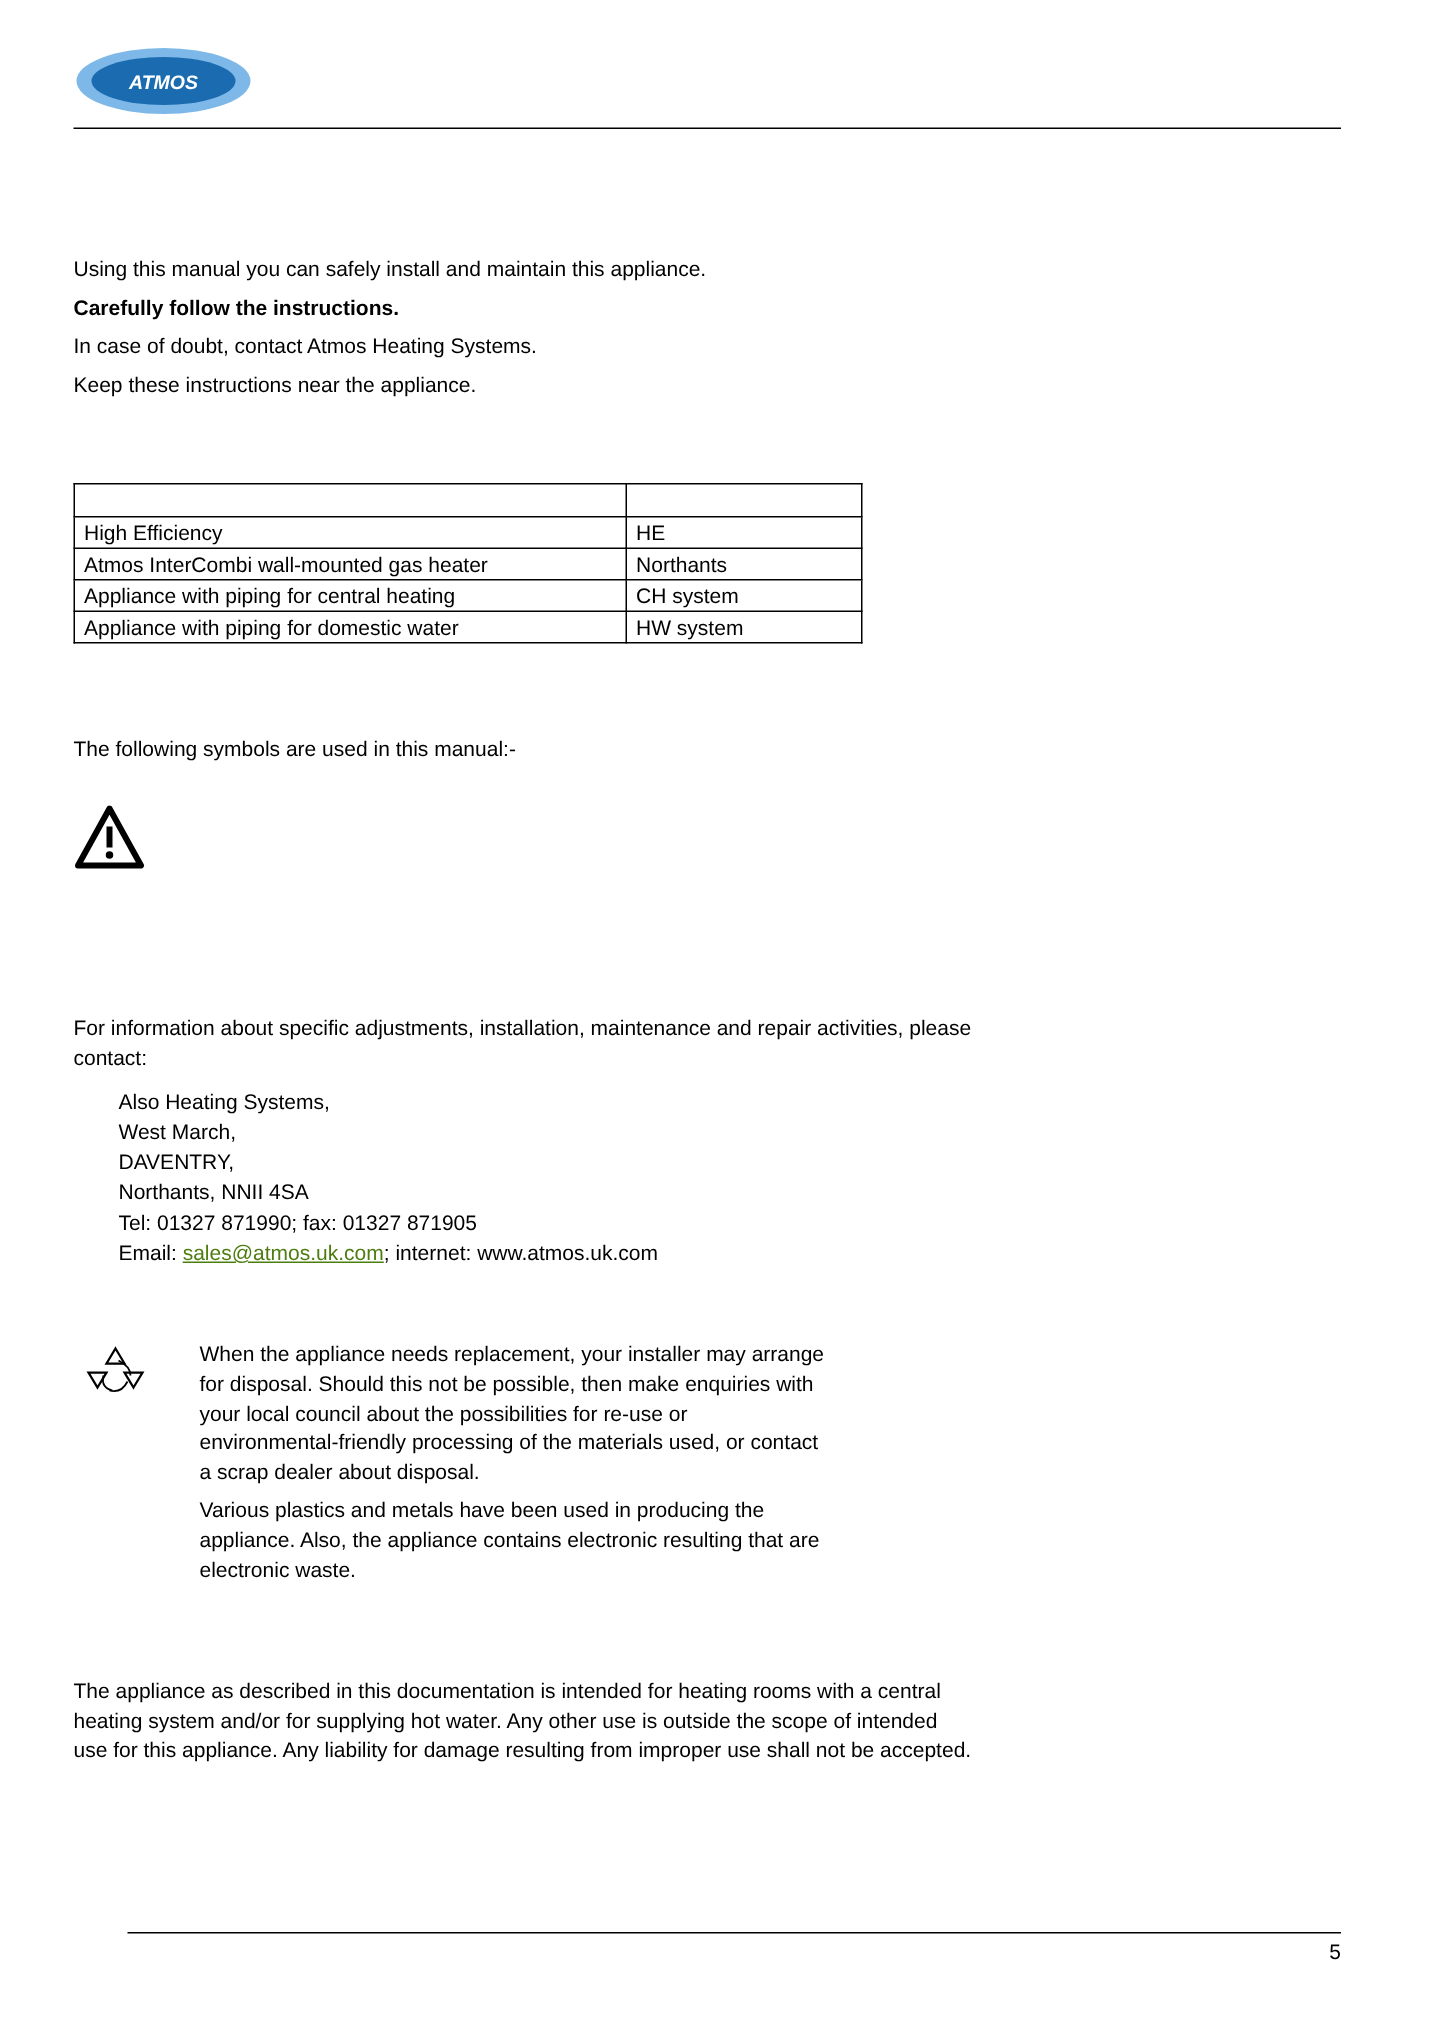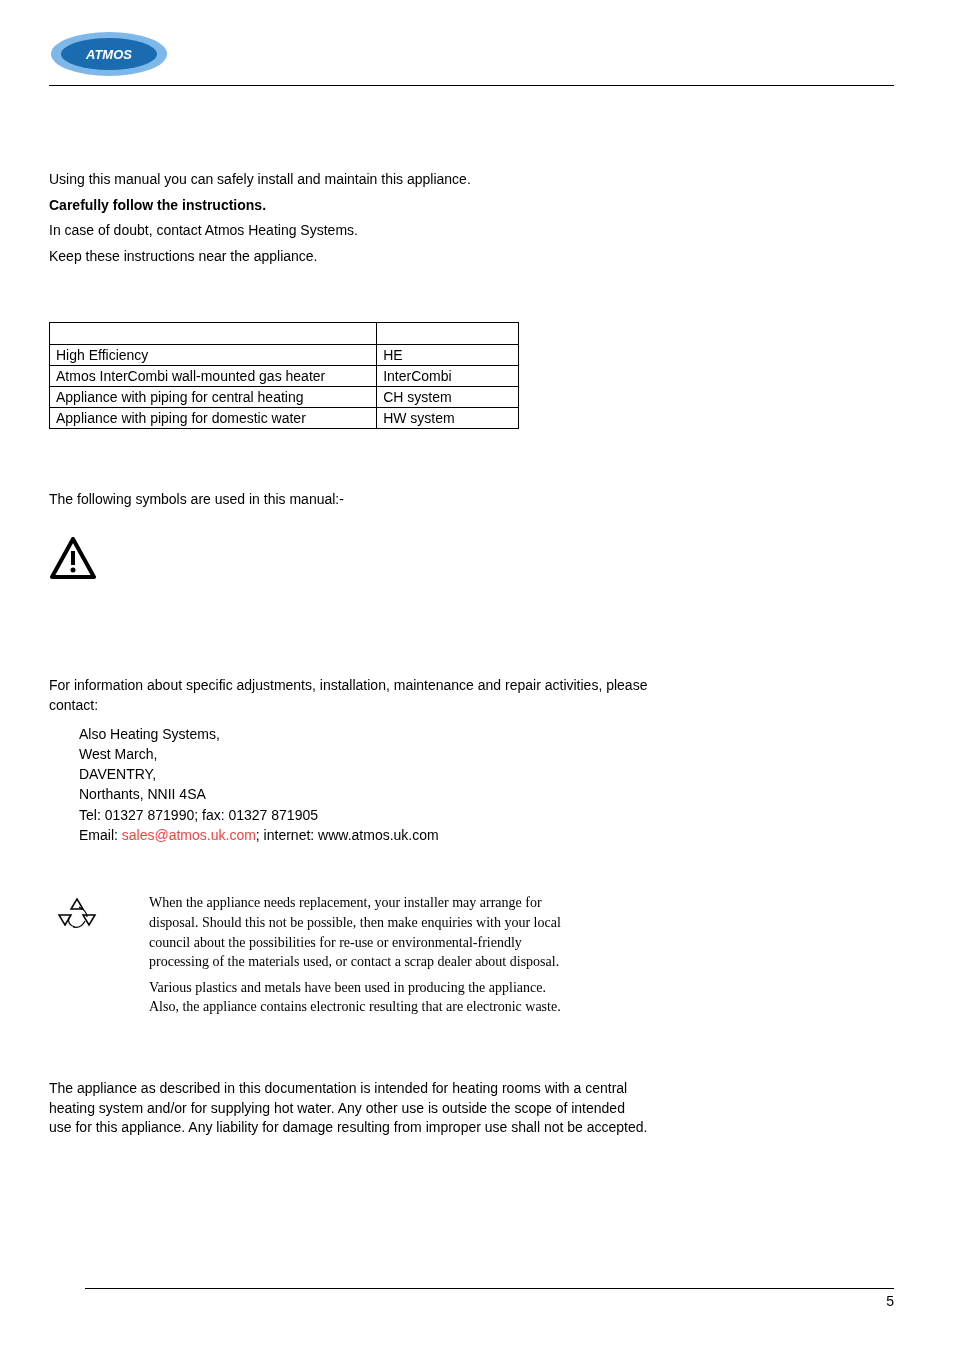--- a/index.html
+++ b/index.html
@@ -32,21 +32,21 @@
       max-width: 640px;
     }
     .intro p {
       margin-bottom: 6px;
       line-height: 1.4;
     }
     .bold { font-weight: bold; }
     .abbrev-table {
       border-collapse: collapse;
       margin-top: 56px;
-      width: 470px;
+      width: 526px;
     }
     .abbrev-table th, .abbrev-table td {
       border: 1px solid #000;
       padding: 2px 6px;
       text-align: left;
       font-weight: normal;
     }
     .abbrev-table .header-row td {
       height: 22px;
     }
@@ -63,28 +63,28 @@
     }
     .service-intro {
       line-height: 1.4;
     }
     .address-block {
       margin-top: 8px;
       margin-left: 30px;
       line-height: 1.45;
     }
     .email-link {
-      color: #ef4444;
+      color: #4d7c0f;
+      text-decoration: underline;
     }
     .eol-section {
       margin-top: 48px;
       display: flex;
       align-items: flex-start;
-      gap: 52px;
-      font-family: Liberation Serif, serif;
+      gap: 36px;
     }
     .recycle-icon {
       flex-shrink: 0;
       margin-top: 2px;
       margin-left: 8px;
     }
     .eol-text {
       max-width: 420px;
     }
     .eol-text p {
@@ -140,21 +140,21 @@
           <tr class="header-row">
         <td class="col1"></td>
         <td class="col2"></td>
       </tr>
       <tr>
         <td class="col1">High Efficiency</td>
         <td class="col2">HE</td>
       </tr>
       <tr>
         <td class="col1">Atmos InterCombi wall-mounted gas heater</td>
-        <td class="col2">InterCombi</td>
+        <td class="col2">Northants</td>
       </tr>
       <tr>
         <td class="col1">Appliance with piping for central heating</td>
         <td class="col2">CH system</td>
       </tr>
       <tr>
         <td class="col1">Appliance with piping for domestic water</td>
         <td class="col2">HW system</td>
       </tr>
     </tbody>

